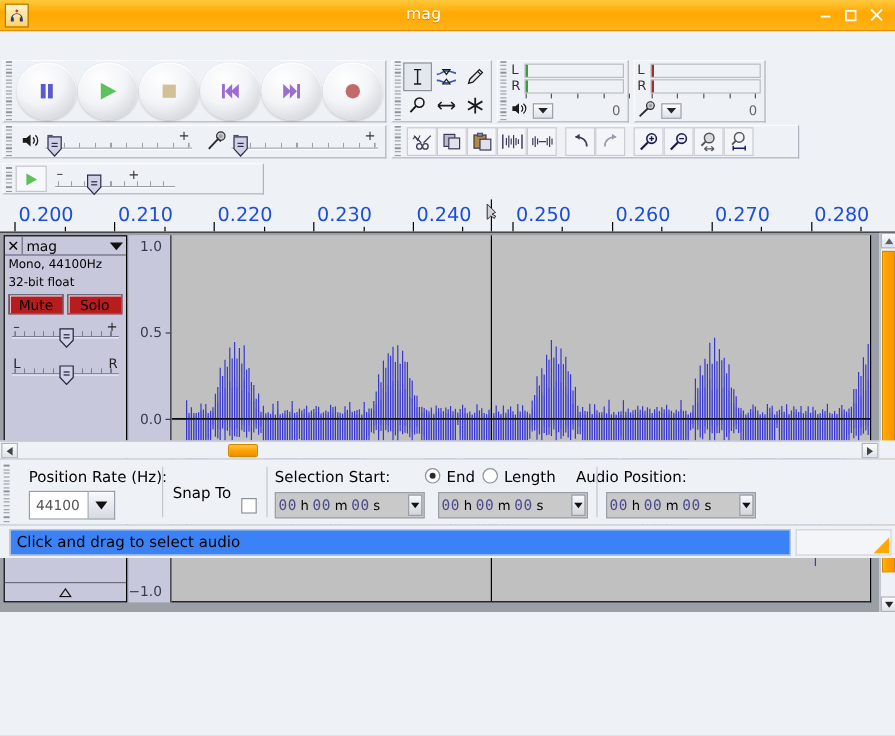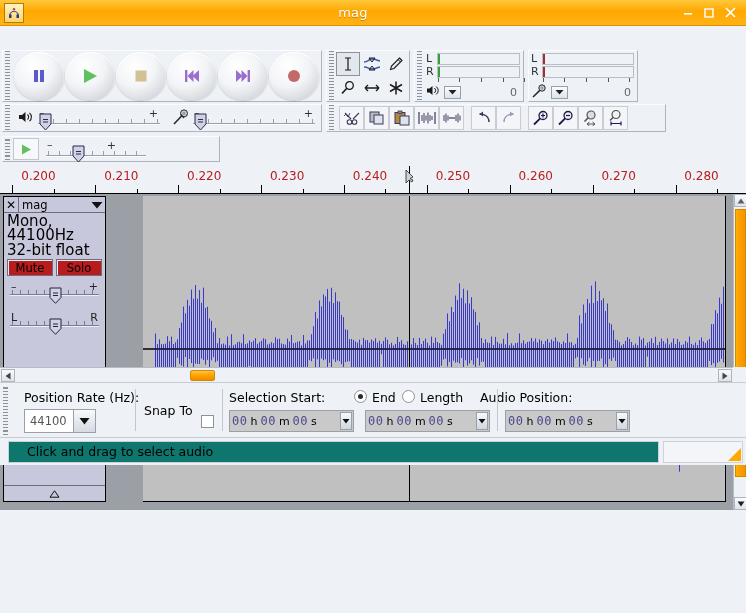--- a/index.html
+++ b/index.html
@@ -125,21 +125,21 @@
     border: 1px solid #c9ccd3; background: #f3f5f9; margin-right: 0px; cursor: default; }
   .esep { width: 7px; }
   .ebtn svg { display:block; }
 
   
   .ruler {
     position: absolute; left: 0; top: 166px; width: 746px; height: 28px;
     background: #eef1f6; border-bottom: 1px solid #000;
     overflow: hidden;
   }
-  .rlabel { position: absolute; top: 3px; font-size: 12px; color: #b91c1c; transform: translateX(-50%); white-space: nowrap; }
+  .rlabel { position: absolute; top: 3px; font-size: 16px; color: #1d4ed8; transform: translateX(-50%); white-space: nowrap; }
   .rtick { position: absolute; bottom: 0; width: 1px; background: #000; }
   .rtick.maj { height: 8px; }
   .rtick.min { height: 4px; }
   .playhead-mark { position: absolute; top: 0; bottom: 0; width: 1px; background: #000; }
   .ph-tri { position: absolute; top: 4px; width: 9px; height: 13px; }
 
   
   .trackarea {
     position: absolute; left: 0; top: 194px; width: 733px; height: 316px;
     background: #9aa0a6;
@@ -147,21 +147,21 @@
   .trackpanel {
     position: absolute; left: 3px; top: 2px; width: 103px; height: 306px;
     background: #c8c8dc; border: 1px solid #000;
     font-size: 11.5px; color: #000;
   }
   .tp-head { display: flex; align-items: center; height: 16px; border-bottom: 1px solid #6d6d80; }
   .tp-close { width: 15px; height: 15px; display:flex; align-items:center; justify-content:center;
     border-right: 1px solid #6d6d80; font-size: 12px; font-weight: bold; cursor: default; }
   .tp-name { flex:1; padding-left: 3px; font-size: 11.5px; }
   .tp-caret { width: 16px; display:flex; align-items:center; justify-content:center; cursor: default; }
-  .tp-info { padding: 1px 3px 0 3px; line-height: 14px; font-size: 15px; }
+  .tp-info { padding: 1px 3px 0 3px; line-height: 14px; font-size: 10px; }
   .tp-ms { display: flex; height: 17px; margin: 2px 3px 2px 3px; }
   .tp-msbtn { flex: 1; border: 1px solid #6d6d80; background: #b91c1c;
     display: flex; align-items: center; justify-content: center; font-size: 11.5px; cursor: default;
     box-shadow: inset 1px 1px 0 #ececf6; }
   .tp-msbtn + .tp-msbtn { margin-left: 3px; }
   .tp-slider { position: relative; margin: 6px 6px 0 6px; height: 20px; }
   .tp-sline { position: absolute; left: 0; right: 0; top: 12px; height: 2px;
     border-top: 1px solid #7a7a90; border-bottom: 1px solid #efeff8; }
   .tp-sticks { position: absolute; left: 2px; right: 2px; top: 8px; height: 4px;
     background-image: repeating-linear-gradient(to right, #7a7a90 0 1px, transparent 1px 8px); }
@@ -231,21 +231,21 @@
     display:flex; align-items:center; justify-content:center; }
   .vsep { position: absolute; width: 1px; background: #c2c7cf; }
 
   
   .statusbar {
     position: absolute; left: 0; bottom: 0; width: 746px; height: 28px;
     background: #eef1f6; border-top: 1px solid #c7ccd4;
     display: flex; align-items: center;
   }
   .status-main { flex: 1; height: 22px; margin: 2px 0 2px 8px; border: 1px solid #cdd2da;
-    background: #0f766e; display: flex; align-items: center; padding-left: 18px; font-size: 12.5px; }
+    background: #3b82f6; display: flex; align-items: center; padding-left: 5px; font-size: 12.5px; }
   .status-right { width: 80px; height: 22px; margin: 2px 3px 2px 4px; border: 1px solid #cdd2da;
     background: #f3f5f9; position: relative; }
   .grip-corner { position: absolute; right: 1px; bottom: 1px; width: 0; height: 0;
     border-left: 13px solid transparent; border-bottom: 13px solid #ffa800; }
 </style>
 </head>
 <body>
 
 <div id="app">
 
@@ -679,20 +679,30 @@
           </svg>
         </div>
       </div>
       <div class="tp-foot">
         <svg width="11" height="8" viewBox="0 0 11 8">
             <path d="M5.5 0.8 L10 7.2 L1 7.2 Z" fill="none" stroke="#111" stroke-width="1"></path>
           </svg>
       </div>
     </div>
 
+    <div class="vruler" id="vruler">
+        <div class="vr-label" style="top: 9px;">1.0</div>
+        <div class="vr-label" style="top: 81px;">0.5</div>
+        <div class="vr-tick" style="top: 81px;"></div>
+        <div class="vr-label" style="top: 153px;">0.0</div>
+        <div class="vr-tick" style="top: 153px;"></div>
+        <div class="vr-label" style="top: 225px;">−0.5</div>
+        <div class="vr-tick" style="top: 225px;"></div>
+        <div class="vr-label" style="top: 297px;">−1.0</div>
+      </div>
 
     <div class="wavewrap" id="wavewrap">
       <svg id="wavesvg" width="583" height="306" viewBox="0 0 583 306">
           <line x1="0" y1="153" x2="583" y2="153" stroke="#000" stroke-width="1"></line>
           <g stroke="#8080ee" stroke-width="1">
             <line x1="12.5" x2="12.5" y1="144.95967407370833" y2="205.5726744691465"></line>
             <line x1="14.5" x2="14.5" y1="150.4387564619931" y2="193.03387045258637"></line>
             <line x1="16.5" x2="16.5" y1="147.97511455379012" y2="204.63398684046268"></line>
             <line x1="18.5" x2="18.5" y1="150.463875479613" y2="192.19763528750704"></line>
             <line x1="20.5" x2="20.5" y1="150.5024048683057" y2="196.6495572920628"></line>

